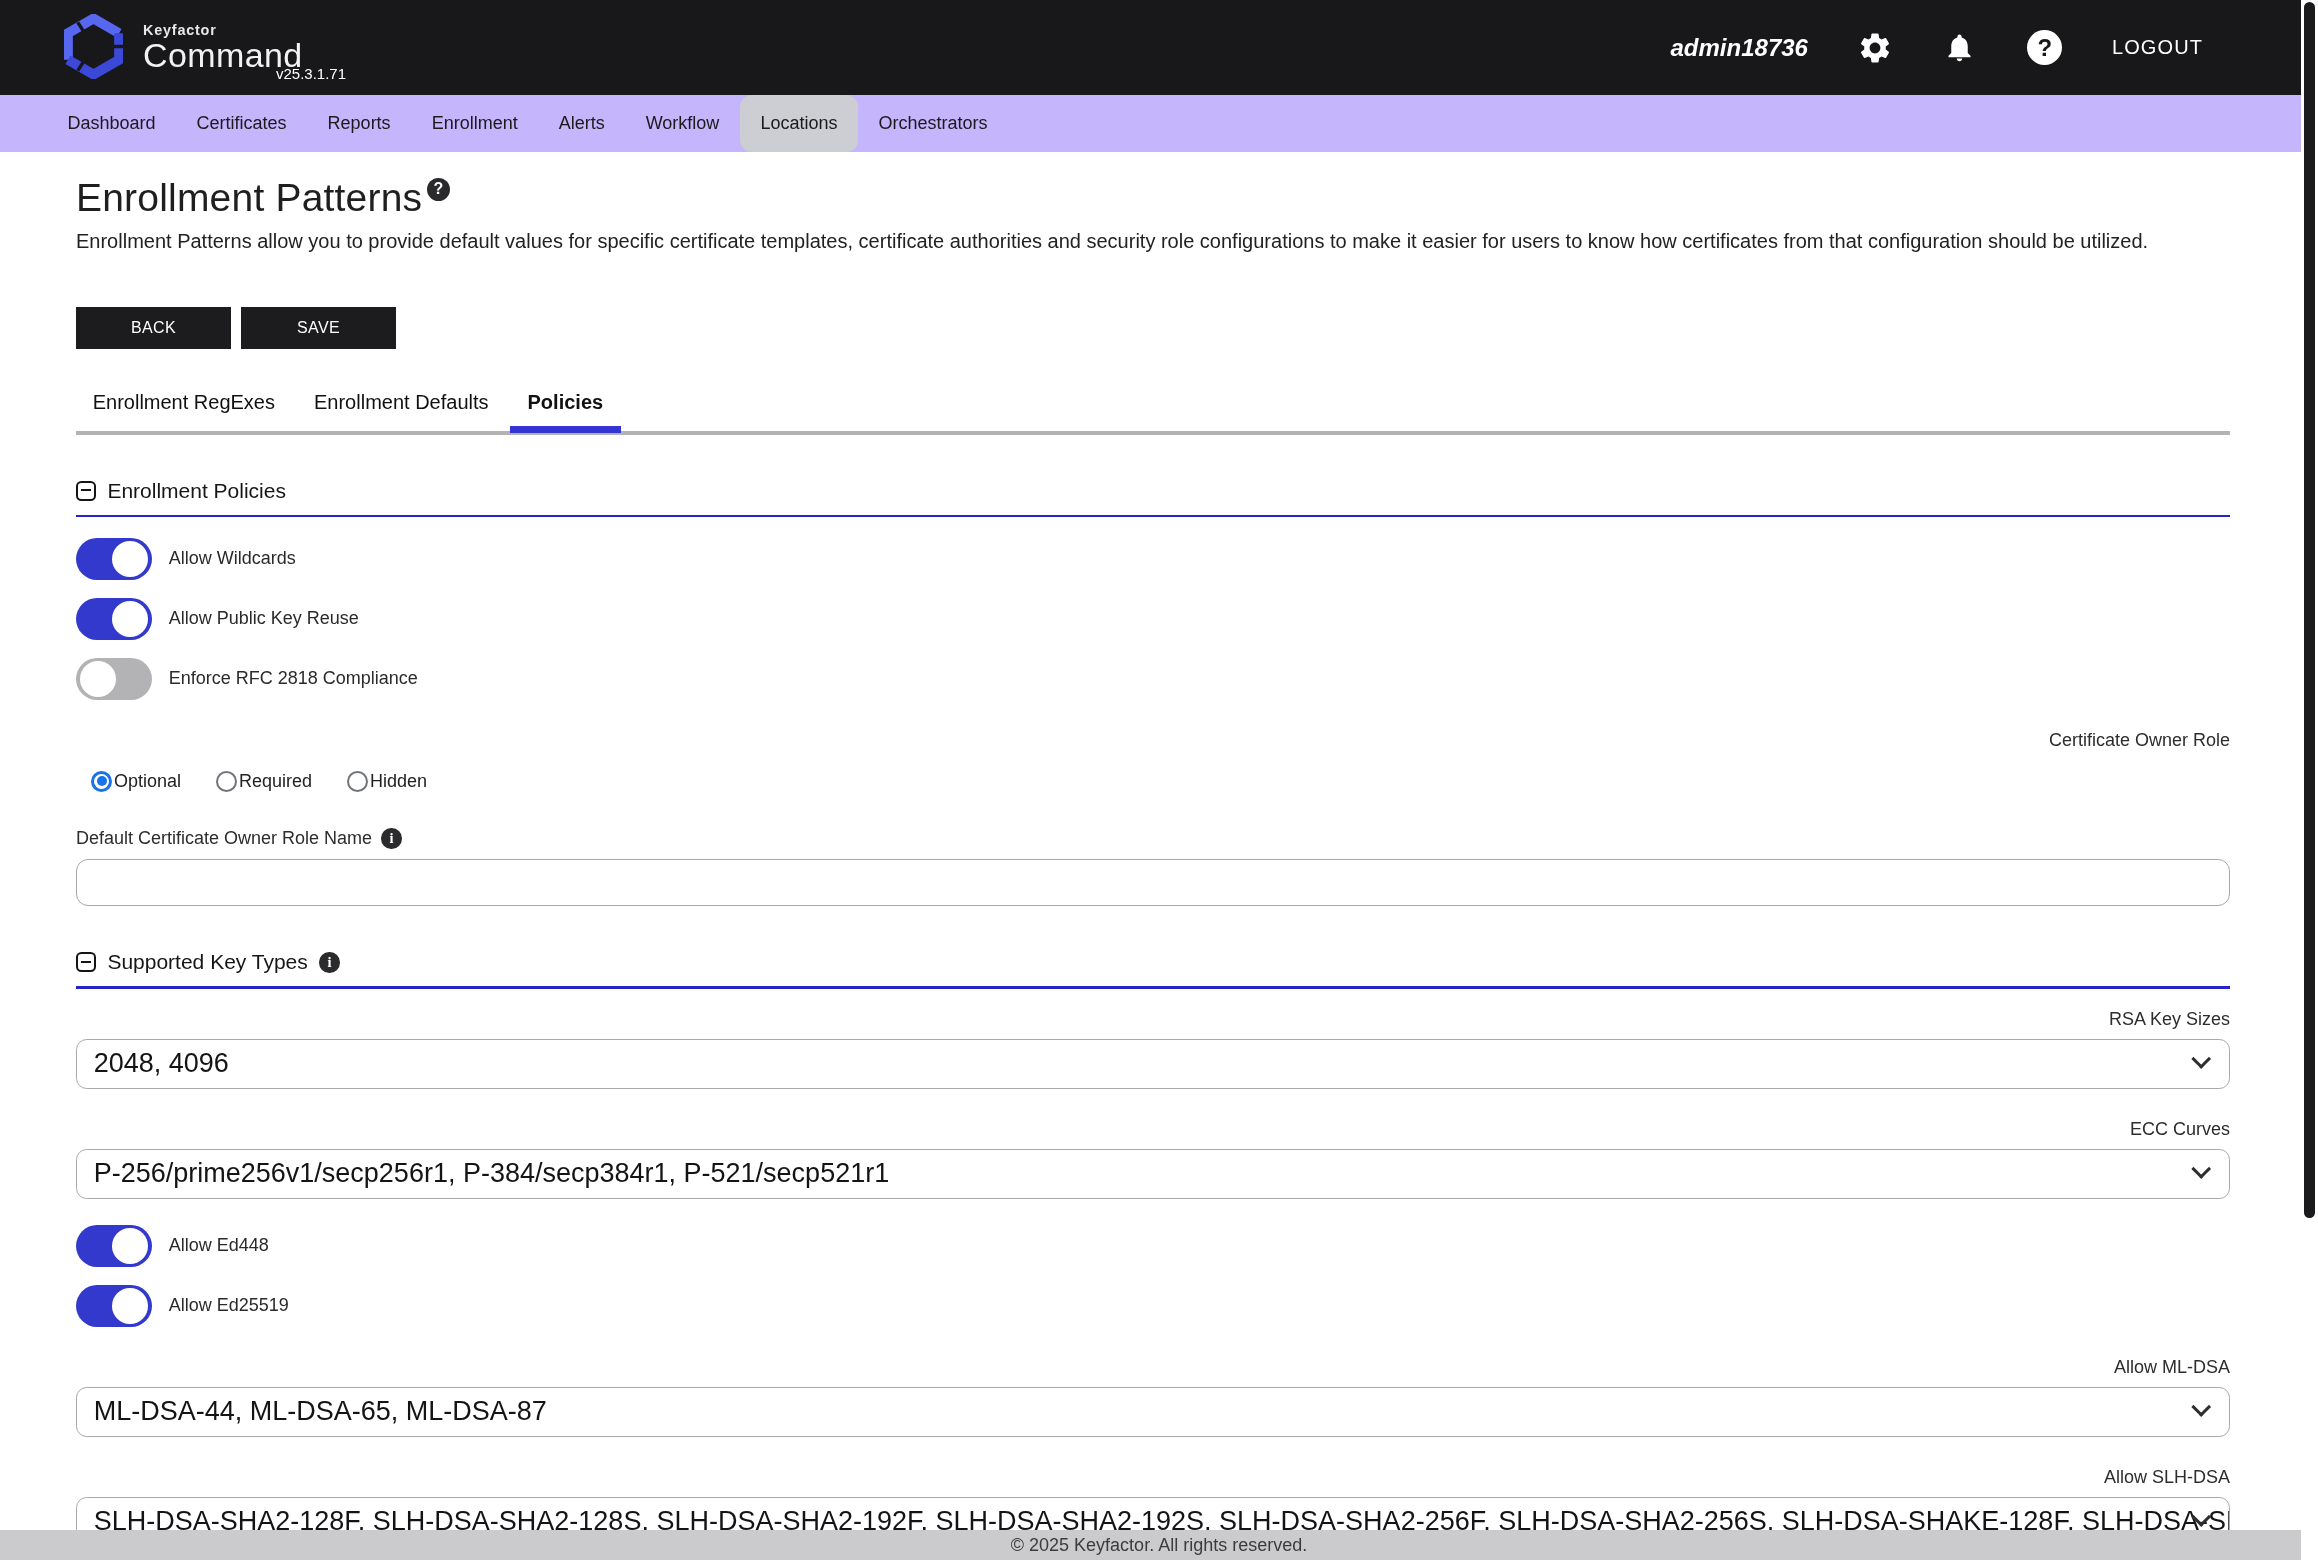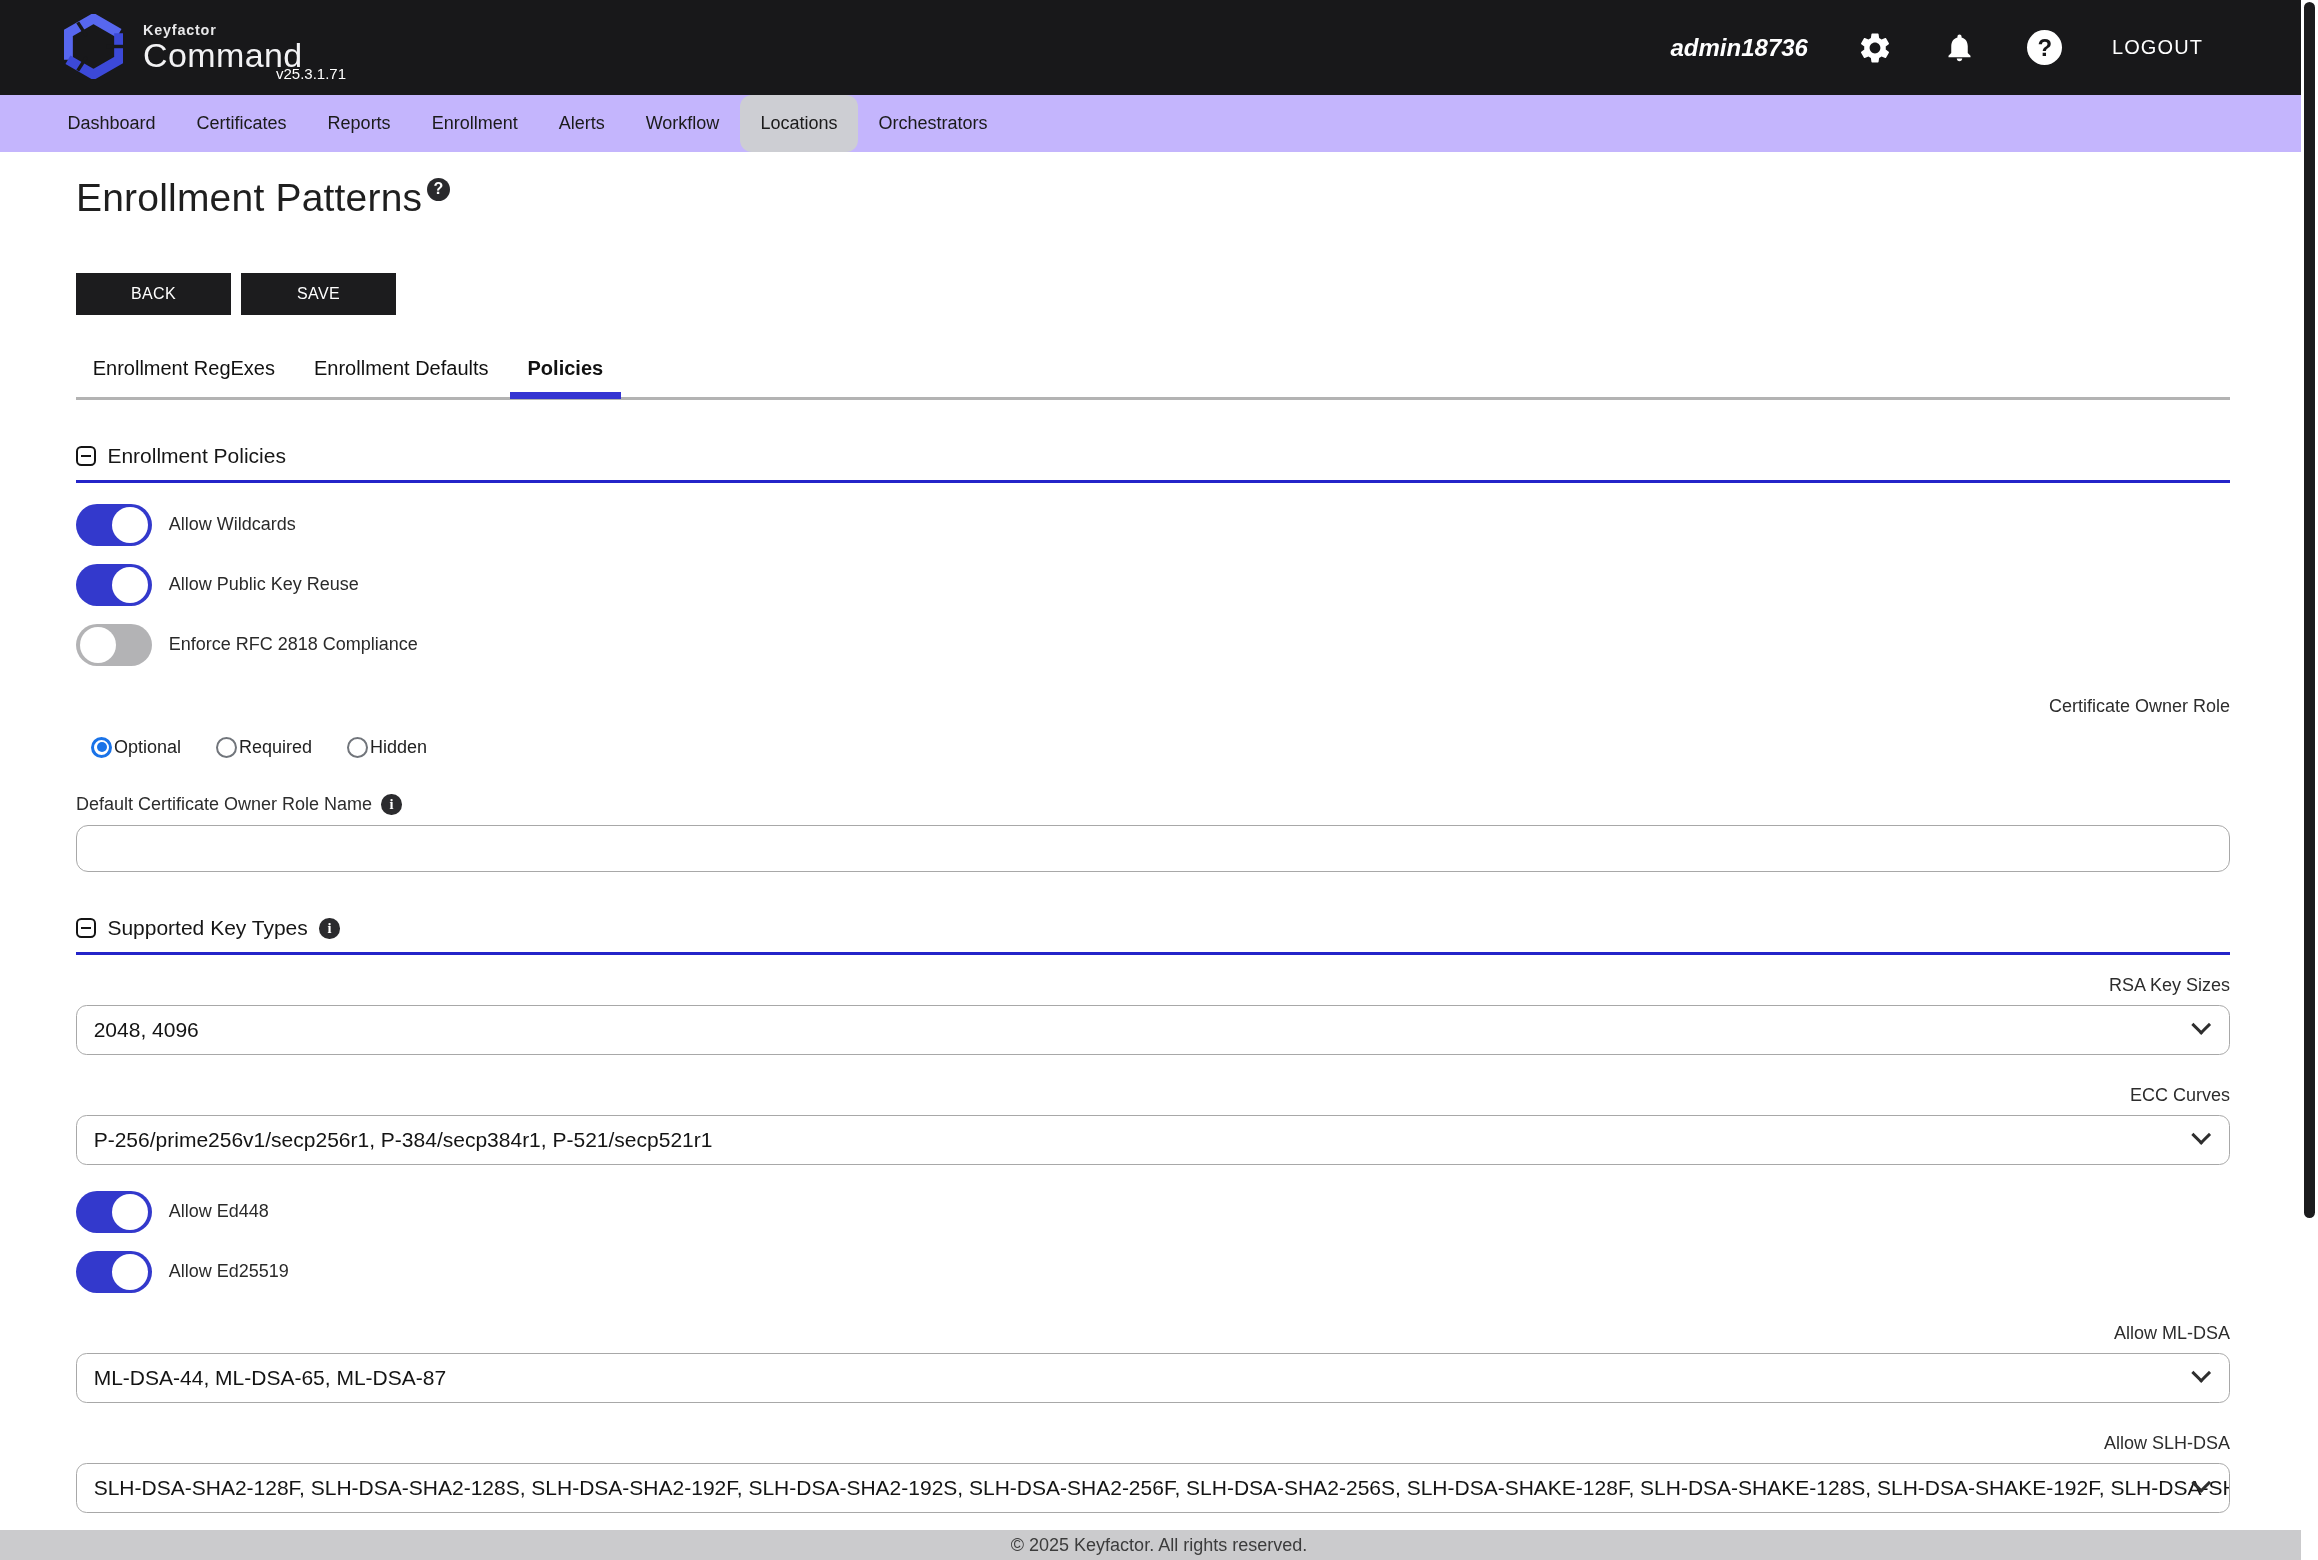--- a/index.html
+++ b/index.html
@@ -79,21 +79,21 @@
   .radio { position:relative; width:21px; height:21px; border-radius:50%; background:#fff; border:2.3px solid #71757b; }
   .radio.checked { border:3px solid #1a73e8; }
   .radio.checked::before { content:""; position:absolute; left:50%; top:50%; width:10px; height:10px;
                            margin:-5px 0 0 -5px; border-radius:50%; background:#1a73e8; }
   .radio-label { font-size:18px; color:#222; }
 
   
   .text-input { margin-top:10.6px; width:100%; height:47px; border:1.5px solid #a8a8a8; border-radius:12px;
                 font-size:21px; padding:0 16.7px; color:#1a1a1a; font-family:"Liberation Sans",sans-serif; }
   .select { position:relative; margin-top:9px; width:100%; height:50px; border:1.5px solid #a8a8a8; border-radius:10.6px;
-            background:#fff; font-size:21px; color:#141414; line-height:47px; padding:0 53px 0 16.7px;
+            background:#fff; font-size:27px; color:#141414; line-height:47px; padding:0 53px 0 16.7px;
             white-space:nowrap; overflow:hidden; cursor:pointer; }
   .select.tight { padding-right:6px; }
   .select .chevron { position:absolute; right:21px; top:50%; width:14.4px; height:14.4px; margin-top:-11.4px;
                      border-right:3.8px solid #2e2e2e; border-bottom:3.8px solid #2e2e2e; transform:rotate(45deg); }
 
   
   .footer { position:fixed; left:0; bottom:0; width:100%; height:30px; background:#cbcbcd;
             display:flex; align-items:center; justify-content:center; z-index:5; }
   .footer-text { font-size:18px; color:#3c3c3c; }
 
@@ -153,20 +153,21 @@
   <span class="nav-item active">Locations</span>
   <span class="nav-item">Orchestrators</span>
 </div>
 
 <div class="main">
 
   <div class="title-row">
     <span class="page-title">Enrollment Patterns</span>
     <span class="title-help"></span>
   </div>
+  <div class="page-desc">Enrollment Patterns allow you to provide default values for specific certificate templates, certificate authorities and security role configurations to make it easier for users to know how certificates from that configuration should be utilized.</div>
 
   <div class="btn-row">
     <button class="btn-dark">BACK</button>
     <button class="btn-dark">SAVE</button>
   </div>
 
   <div class="tabs">
     <span class="tab">Enrollment RegExes</span>
     <span class="tab">Enrollment Defaults</span>
     <span class="tab active">Policies</span>

